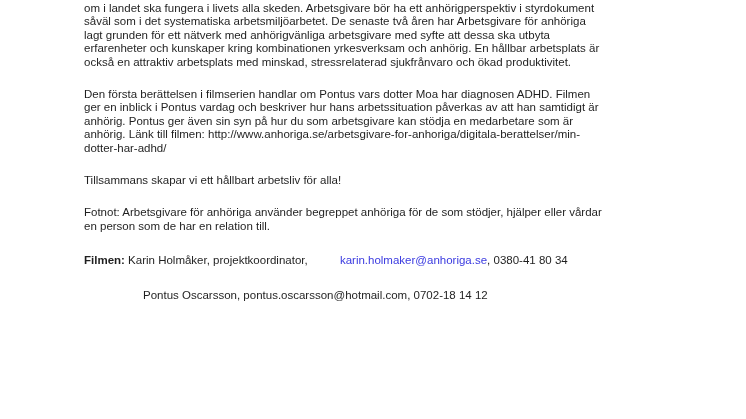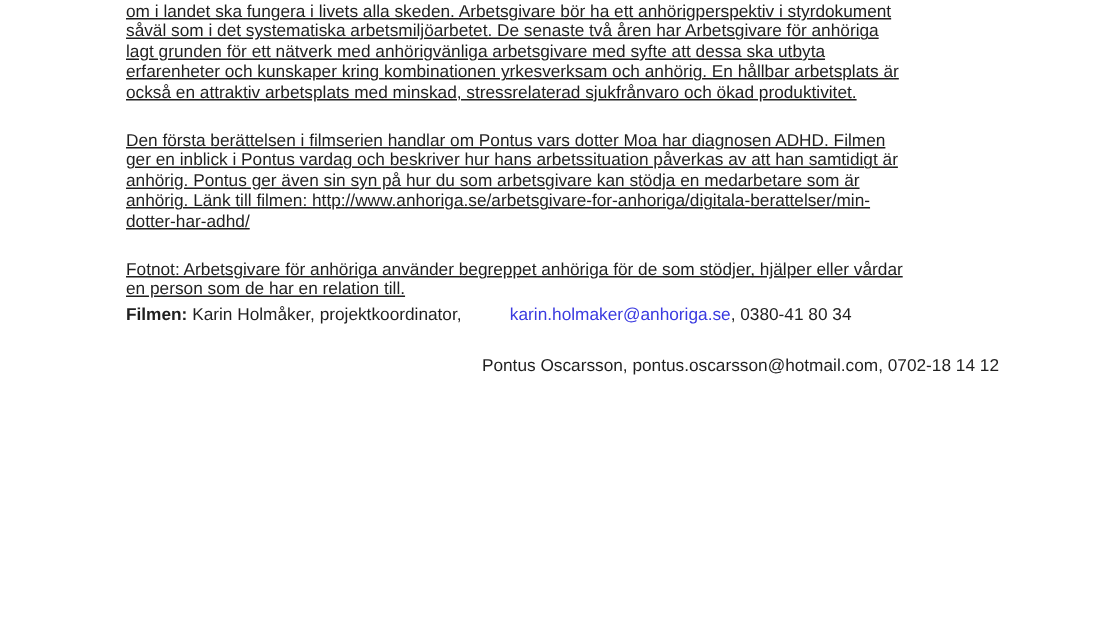--- a/index.html
+++ b/index.html
@@ -20,43 +20,41 @@
     position: absolute;
     left: 84px;
     top: 2px;
     width: 594px;
     font-size: 11.5px;
     line-height: 13.4px;
   }
   .para {
     margin: 0 0 19px 0;
     white-space: pre-line;
-    text-decoration: underline;
   }
   .para.footnote {
-    margin-bottom: 3px;
+    margin-bottom: 21px;
   }
   .contact-line {
     margin: 0 0 21px 0;
     white-space: pre;
   }
   .contact-label {
     font-weight: bold;
   }
   .email-link {
     color: #3a3ae0;
     cursor: pointer;
     text-decoration: none;
     padding-left: 29px;
   }
   .contact-line-2 {
-    margin: 12px;
+    margin: 2px;
     padding-left: 57px;
     white-space: pre;
-    text-align: right;
   }
 </style>
 </head>
 <body>
 
 <div class="page">
   <div class="doc-body">
 
     <div class="para">om i landet ska fungera i livets alla skeden. Arbetsgivare bör ha ett anhörigperspektiv i styrdokument
 såväl som i det systematiska arbetsmiljöarbetet. De senaste två åren har Arbetsgivare för anhöriga
@@ -64,20 +62,21 @@
 erfarenheter och kunskaper kring kombinationen yrkesverksam och anhörig. En hållbar arbetsplats är
 också en attraktiv arbetsplats med minskad, stressrelaterad sjukfrånvaro och ökad produktivitet.</div>
 
     <div class="para">Den första berättelsen i filmserien handlar om Pontus vars dotter Moa har diagnosen ADHD. Filmen
 ger en inblick i Pontus vardag och beskriver hur hans arbetssituation påverkas av att han samtidigt är
 anhörig. Pontus ger även sin syn på hur du som arbetsgivare kan stödja en medarbetare som är
 anhörig. Länk till filmen: http://www.anhoriga.se/arbetsgivare-for-anhoriga/digitala-berattelser/min-
 dotter-har-adhd/</div>
 
 
+    <div class="para">Tillsammans skapar vi ett hållbart arbetsliv för alla!</div>
 
     <div class="para footnote">Fotnot: Arbetsgivare för anhöriga använder begreppet anhöriga för de som stödjer, hjälper eller vårdar
 en person som de har en relation till.</div>
 
     <div class="contact-line"><span class="contact-label">Filmen:</span><span> Karin Holmåker, projektkoordinator, </span><span class="email-link">karin.holmaker@anhoriga.se</span><span>, 0380-41 80 34</span></div>
 
     <div class="contact-line-2">Pontus Oscarsson, pontus.oscarsson@hotmail.com, 0702-18 14 12</div>
 
   </div>
 </div>

